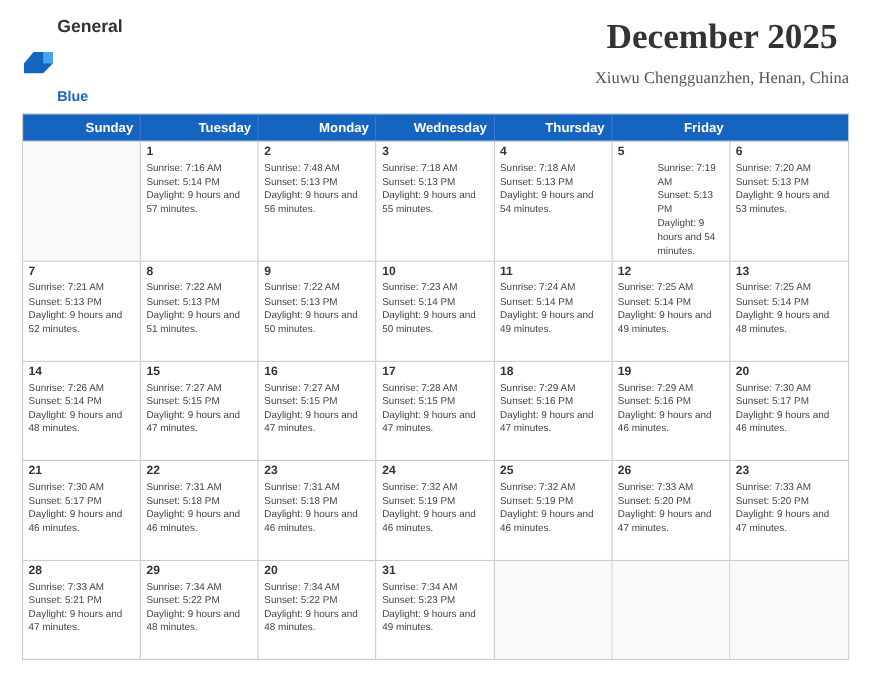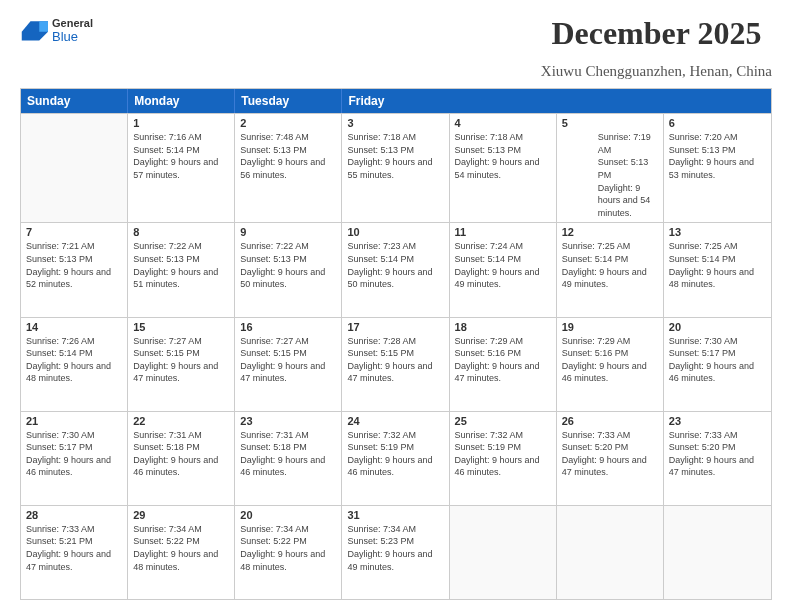--- a/index.html
+++ b/index.html
@@ -57,21 +57,21 @@
     .cal-header-row {
       display: grid;
       grid-template-columns: repeat(7, 1fr);
       background: #1565c0;
     }
     .cal-header-cell {
       color: #fff;
       font-size: 12px;
       font-weight: bold;
       padding: 5px 6px;
-      text-align: left;
+      text-align: right;
       border-right: 1px solid #3a7bd5;
     }
     .cal-header-cell:last-child { border-right: none; }
     .cal-body {
       flex: 1;
       display: flex;
       flex-direction: column;
     }
     .cal-row {
       display: grid;
@@ -107,36 +107,38 @@
 
 <div class="page">
   <div class="header">
     <div class="logo">
       <svg class="logo-icon" viewBox="0 0 32 32">
         <rect x="0" y="0" width="32" height="32" fill="none"></rect>
         <polygon points="22,6 32,6 32,18 22,28 12,28 2,28 2,18 12,6" fill="#1565c0"></polygon>
         <polygon points="22,6 32,6 32,18 22,18" fill="#42a5f5"></polygon>
       </svg>
       <div>
-        <div style="font-size:11px;font-weight:bold;color:#333;">General</div>
-        <div style="font-size:13px;font-weight:normal;color:#1565c0;">Blue</div>
+        <div style="font-size:16px;font-weight:bold;color:#333;">General</div>
+        <div style="font-size:13px;font-weight:bold;color:#1565c0;margin-top:46px;">Blue</div>
       </div>
     </div>
     <div class="title-block">
       <div class="month-year">December 2025</div>
       <div class="location">Xiuwu Chengguanzhen, Henan, China</div>
     </div>
   </div>
 
   <div class="calendar">
     <div class="cal-header-row">
 
     <div class="cal-header-cell">Sunday</div>
+        <div class="cal-header-cell">Tuesday</div>
         <div class="cal-header-cell">Monday</div>
-        <div class="cal-header-cell">Tuesday</div>
+        <div class="cal-header-cell">Wednesday</div>
+        <div class="cal-header-cell">Thursday</div>
         <div class="cal-header-cell">Friday</div>
       </div>
     <div class="cal-body">
 
     <div class="cal-row">
           <div class="cal-cell empty"></div>
           <div class="cal-cell">
             <div class="day-num">1</div>
             <div class="info" style="white-space: pre-line;">Sunrise: 7:16 AM
 Sunset: 5:14 PM

